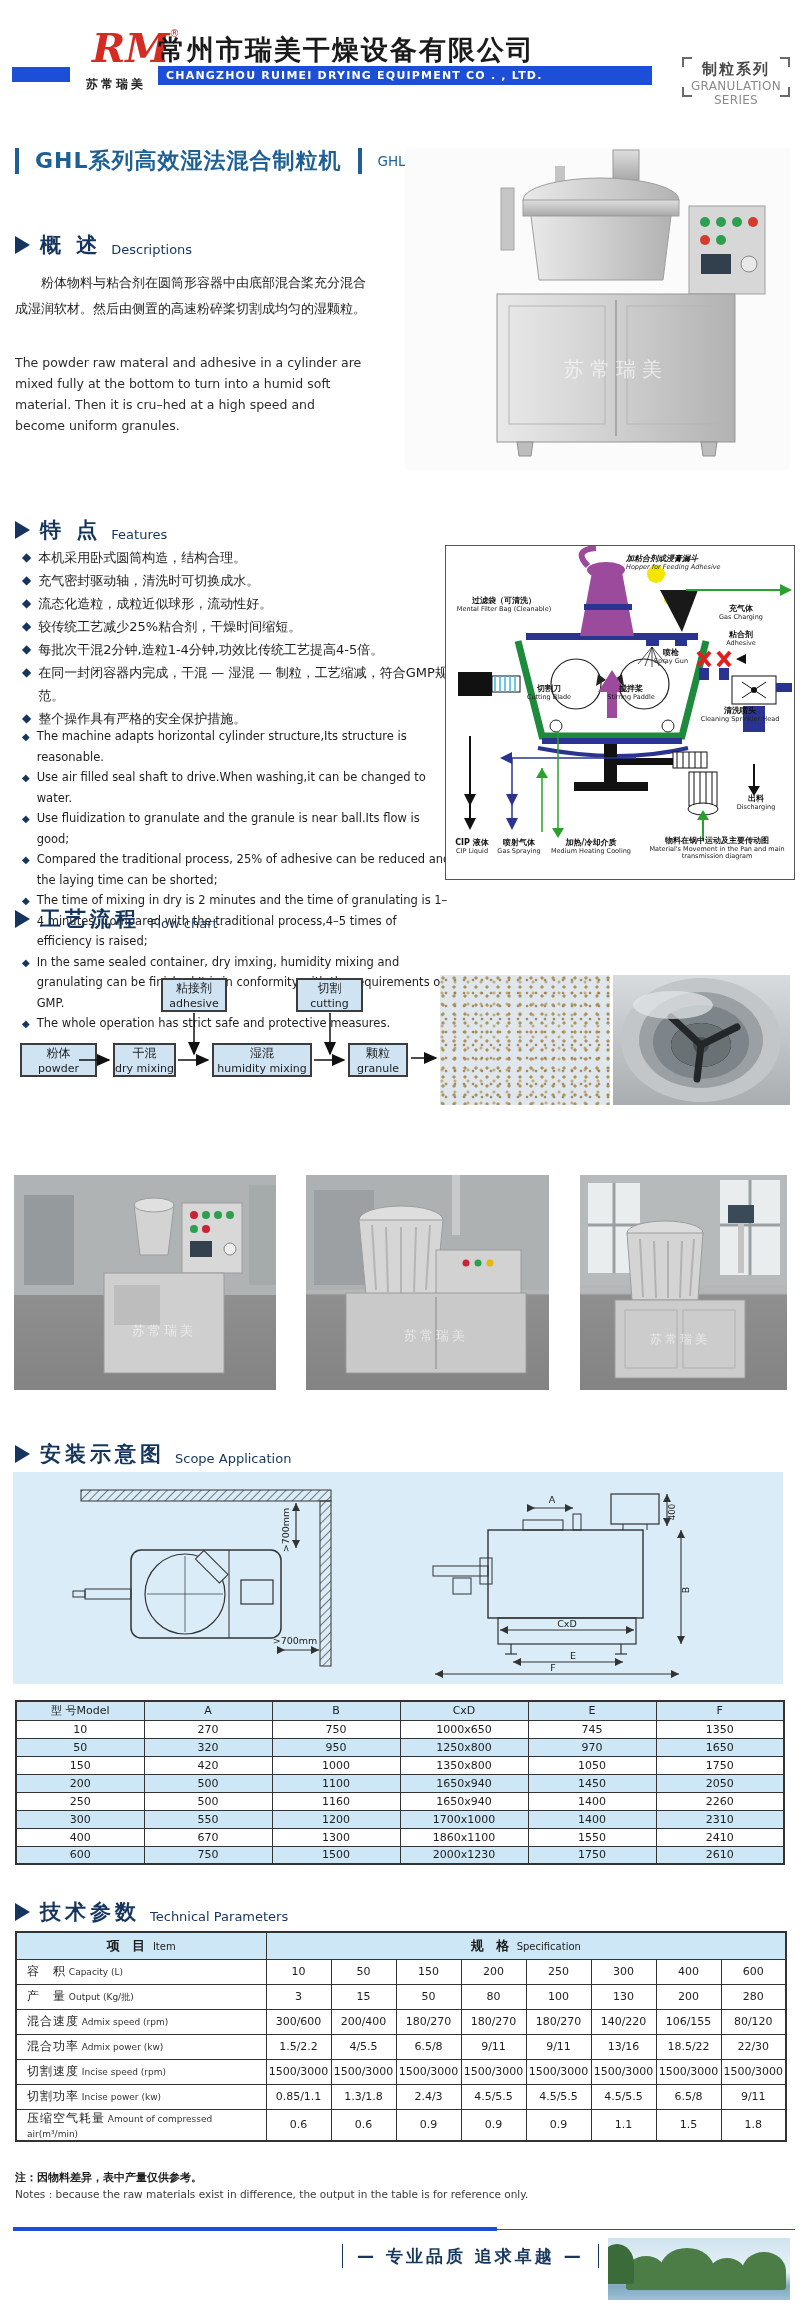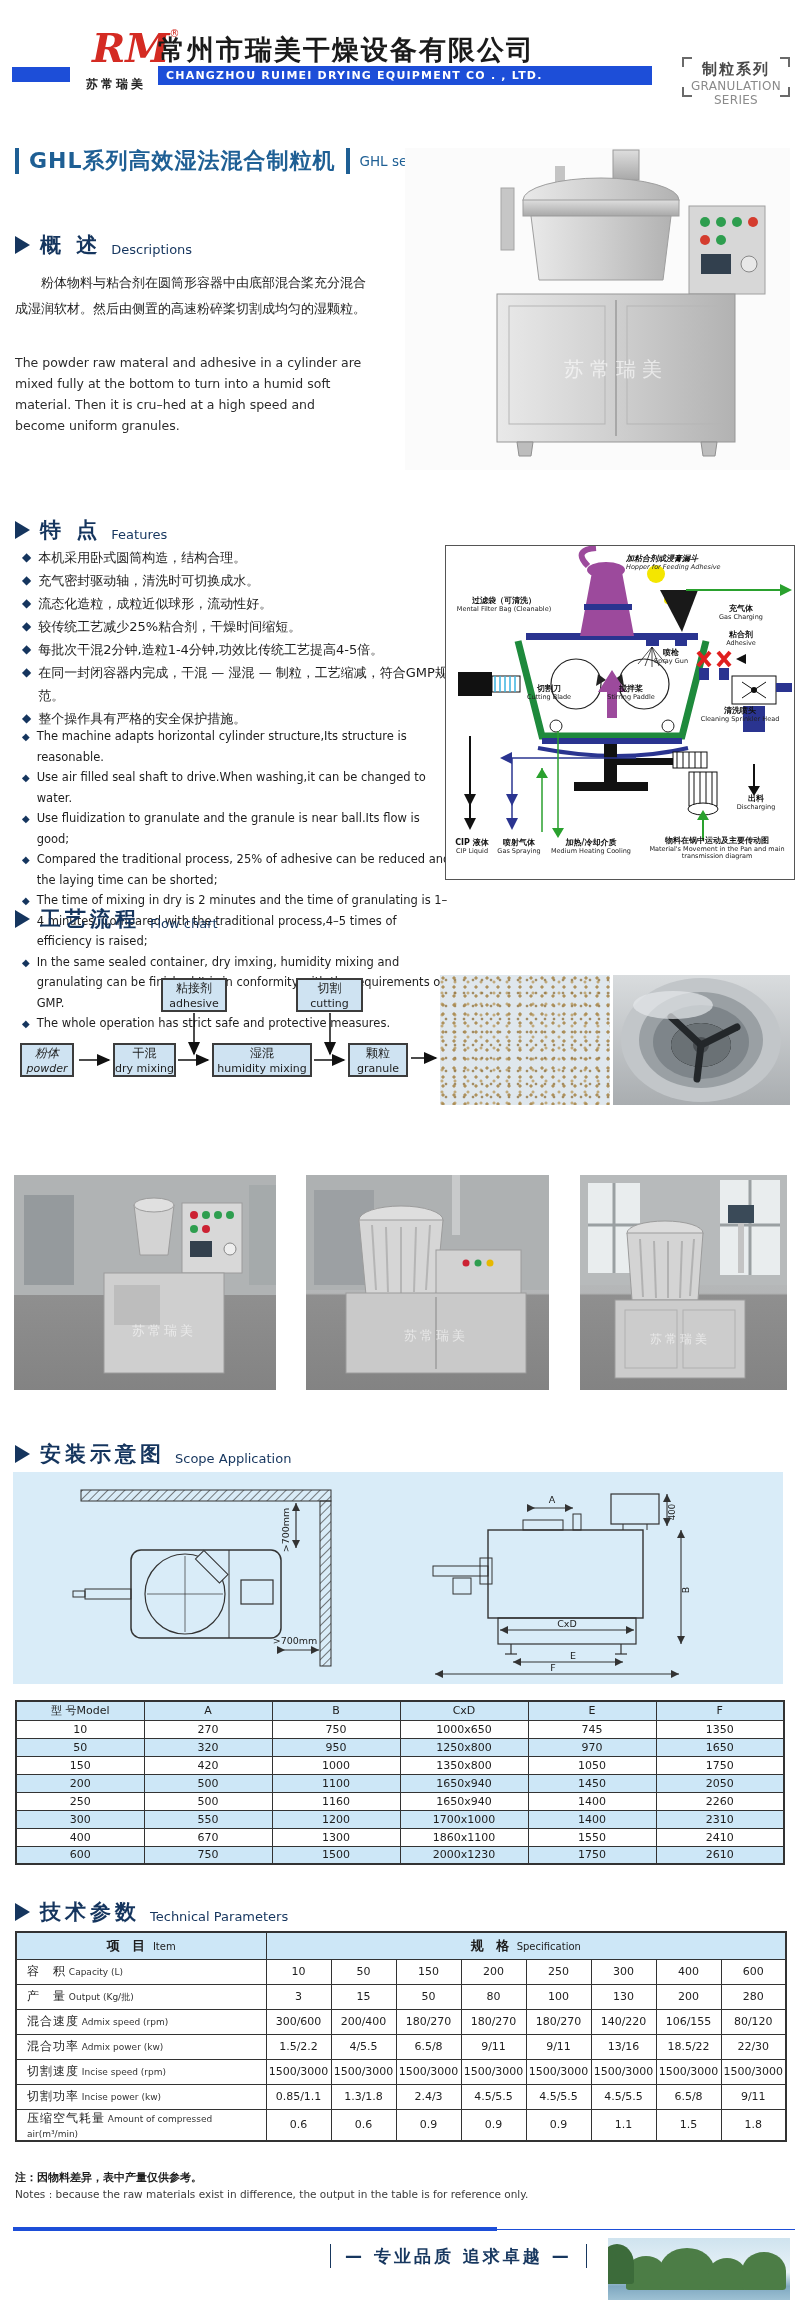--- a/index.html
+++ b/index.html
@@ -16,21 +16,21 @@
   .company-bar { color:#fff; font-size:11px; font-weight:bold; letter-spacing:1.2px; line-height:19px; padding-left:8px; }
   .series-box { width:96px; height:34px; }
   .series-cn { font-size:15px; font-weight:bold; color:#4a4a4a; letter-spacing:2px; text-align:center; }
   .series-en { font-size:12px; color:#8a8a8a; text-align:center; letter-spacing:.3px; }
   .corner-tl { position:absolute; left:-6px; top:-3px; width:10px; height:10px; border-left:2px solid #6a6a6a; border-top:2px solid #6a6a6a; }
   .corner-tr { position:absolute; right:-6px; top:-3px; width:10px; height:10px; border-right:2px solid #6a6a6a; border-top:2px solid #6a6a6a; }
   .corner-bl { position:absolute; left:-6px; bottom:-3px; width:10px; height:10px; border-left:2px solid #6a6a6a; border-bottom:2px solid #6a6a6a; }
   .corner-br { position:absolute; right:-6px; bottom:-3px; width:10px; height:10px; border-right:2px solid #6a6a6a; border-bottom:2px solid #6a6a6a; }
 
   
-  .ptitle { display:flex; align-items:center; gap:10px; }
+  .ptitle { display:flex; align-items:center; gap:16px; }
   .tbar { width:4px; height:26px; background:#1e5f94; }
   .ptitle-cn { font-size:22px; font-weight:bold; color:#1e5f94; letter-spacing:1px; }
   .ptitle-en { font-size:13.5px; color:#1e5f94; }
 
   
   .sec-head { display:flex; align-items:center; gap:10px; }
   .tri { width:0; height:0; border-left:15px solid #15355e; border-top:9px solid transparent; border-bottom:9px solid transparent; }
   .sec-cn { font-size:21px; font-weight:bold; color:#15355e; letter-spacing:4px; }
   .sec-en { font-size:13px; color:#15355e; align-self:flex-end; padding-bottom:2px; }
 
@@ -406,21 +406,21 @@
   </div>
 
   <div class="flow-box" style="left:161px; top:978px; width:66px; height:34px;">
     <span class="flow-cn">粘接剂</span>
     <span class="flow-en">adhesive</span>
   </div>
   <div class="flow-box" style="left:296px; top:978px; width:67px; height:34px;">
     <span class="flow-cn">切割</span>
     <span class="flow-en">cutting</span>
   </div>
-  <div class="flow-box" style="left:20px; top:1043px; width:54px; height:34px;font-style:italic;">
+  <div class="flow-box" style="left:20px; top:1043px; width:77px; height:34px;">
     <span class="flow-cn">粉体</span>
     <span class="flow-en">powder</span>
   </div>
   <div class="flow-box" style="left:113px; top:1043px; width:63px; height:34px;">
     <span class="flow-cn">干混</span>
     <span class="flow-en">dry mixing</span>
   </div>
   <div class="flow-box" style="left:212px; top:1043px; width:100px; height:34px;">
     <span class="flow-cn">湿混</span>
     <span class="flow-en">humidity mixing</span>
@@ -800,21 +800,21 @@
           <td>1.8</td>
         </tr>
       </tbody>
   </table>
 
   <div class="abs note-cn" style="left:15px; top:2170px;">注：因物料差异，表中产量仅供参考。</div>
   <div class="abs note-en" style="left:15px; top:2188px;">Notes : because the raw materials exist in difference,  the output in the table is for reference only.</div>
 
   <div class="abs navy" style="left:13px; top:2227px; width:484px; height:4px;"></div>
   <div class="abs navy" style="left:497px; top:2229px; width:298px; height:1px;"></div>
-  <div class="abs slogan" style="left:330px; top:2244px;text-align:center;">
+  <div class="abs slogan" style="left:342px; top:2244px;text-align:center;">
     <span class="vbar"></span>
     <span class="txt">—  专业品质  追求卓越  —</span>
     <span class="vbar"></span>
   </div>
   <div class="abs photo scene" style="left:608px; top:2238px; width:182px; height:62px;">
     <div class="hill" style="left:18px; top:18px; width:40px; height:34px;"></div>
     <div class="hill" style="left:52px; top:10px; width:54px; height:42px;"></div>
     <div class="hill" style="left:100px; top:20px; width:38px; height:32px;"></div>
     <div class="hill" style="left:134px; top:14px; width:44px; height:38px;"></div>
     <div class="hill" style="left:-8px; top:6px; width:34px; height:40px; background:#3c6b3a;"></div>

